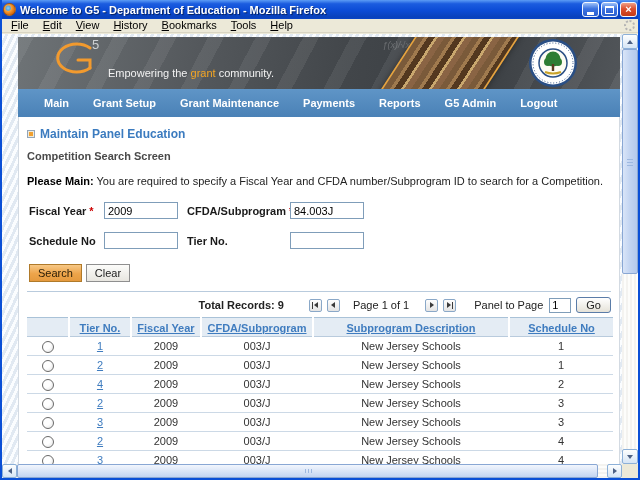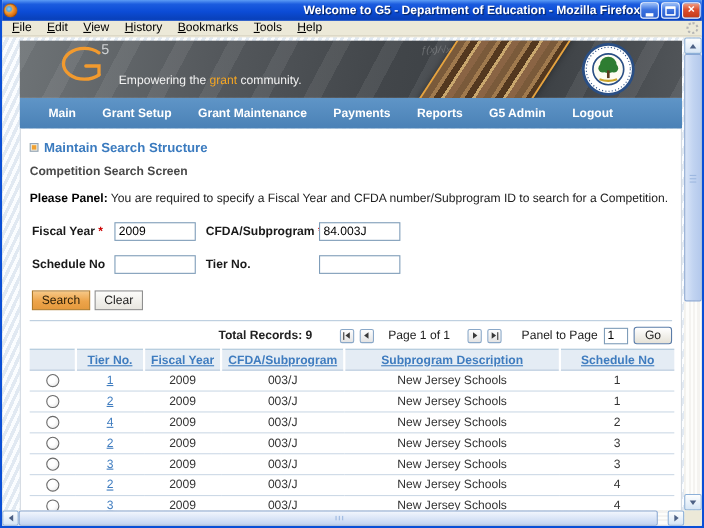--- a/index.html
+++ b/index.html
@@ -15,21 +15,21 @@
   .titlebar {
     position: absolute; top: 0; left: -2px; right: -2px; height: 19px;
     background: linear-gradient(180deg, #5c9cf5 0%, #1b5cdf 20%, #0c4cd6 55%, #0941bb 90%, #0a45c8 100%);
     display: flex; align-items: center; padding: 0 3px; color: #fff;
   }
   .fx-icon {
     width: 13px; height: 13px; border-radius: 50%; margin-right: 4px; flex: 0 0 auto;
     background: radial-gradient(circle at 38% 38%, #8ed0f5 0%, #5ba8e0 22%, #f7a23b 34%, #e07514 62%, #b34a05 100%);
     border: 1px solid rgba(0,0,0,0.25);
   }
-  .title-text { font-size: 11px; font-weight: bold; text-shadow: 1px 1px 1px rgba(0,0,0,0.55); white-space: nowrap; overflow: hidden; flex: 1; text-align: right; }
+  .title-text { font-size: 11px; font-weight: bold; text-shadow: 1px 1px 1px rgba(0,0,0,0.55); white-space: nowrap; overflow: hidden; flex: 1; }
   .winbtns { display: flex; gap: 2px; }
   .winbtn {
     width: 17px; height: 15px; border-radius: 3px; border: 1px solid #f4f8ff;
     display: flex; align-items: center; justify-content: center; color: #fff;
   }
   .winbtn.blue { background: linear-gradient(180deg, #9cc0f8 0%, #3b72e0 45%, #2a5fd0 100%); }
   .winbtn.red  { background: linear-gradient(180deg, #f0a088 0%, #dd4f2e 45%, #c33a16 100%); font-size: 11px; font-weight: bold; line-height: 1; }
   .glyph-min { width: 7px; height: 3px; background: #fff; margin-top: 7px; }
   .glyph-restore { position: relative; width: 9px; height: 8px; }
   .glyph-restore::before { content:""; position:absolute; right:0; top:0; width:7px; height:5px; border:1px solid #fff; border-top-width:2px; }
@@ -264,27 +264,27 @@
           <span class="nav-item">Payments</span>
           <span class="nav-item">Reports</span>
           <span class="nav-item">G5 Admin</span>
           <span class="nav-item">Logout</span>
         </div>
 
       <div class="panel">
 
         <div class="panel-link-row">
           <span class="bullet-icon"></span>
-          <a class="panel-link">Maintain Search Structure</a>
+          <a class="panel-link">Maintain Panel Education</a>
         </div>
 
         <div class="screen-heading">Competition Search Screen</div>
 
         <div class="note">
-          <span class="note-label">Please Panel:</span><span> You are required to specify a Fiscal Year and CFDA number/Subprogram ID to search for a Competition.</span>
+          <span class="note-label">Please Main:</span><span> You are required to specify a Fiscal Year and CFDA number/Subprogram ID to search for a Competition.</span>
         </div>
 
         <div class="search-form">
           <span class="fld-label"><span>Fiscal Year</span> <span class="req">*</span></span>
           <input class="txt" value="2009" style="">
           <span class="fld-label"><span>CFDA/Subprogram</span> <span class="req">*</span></span>
           <input class="txt" value="84.003J" style="">
 
           <span class="fld-label">Schedule No</span>
           <input class="txt" value="" style="">

